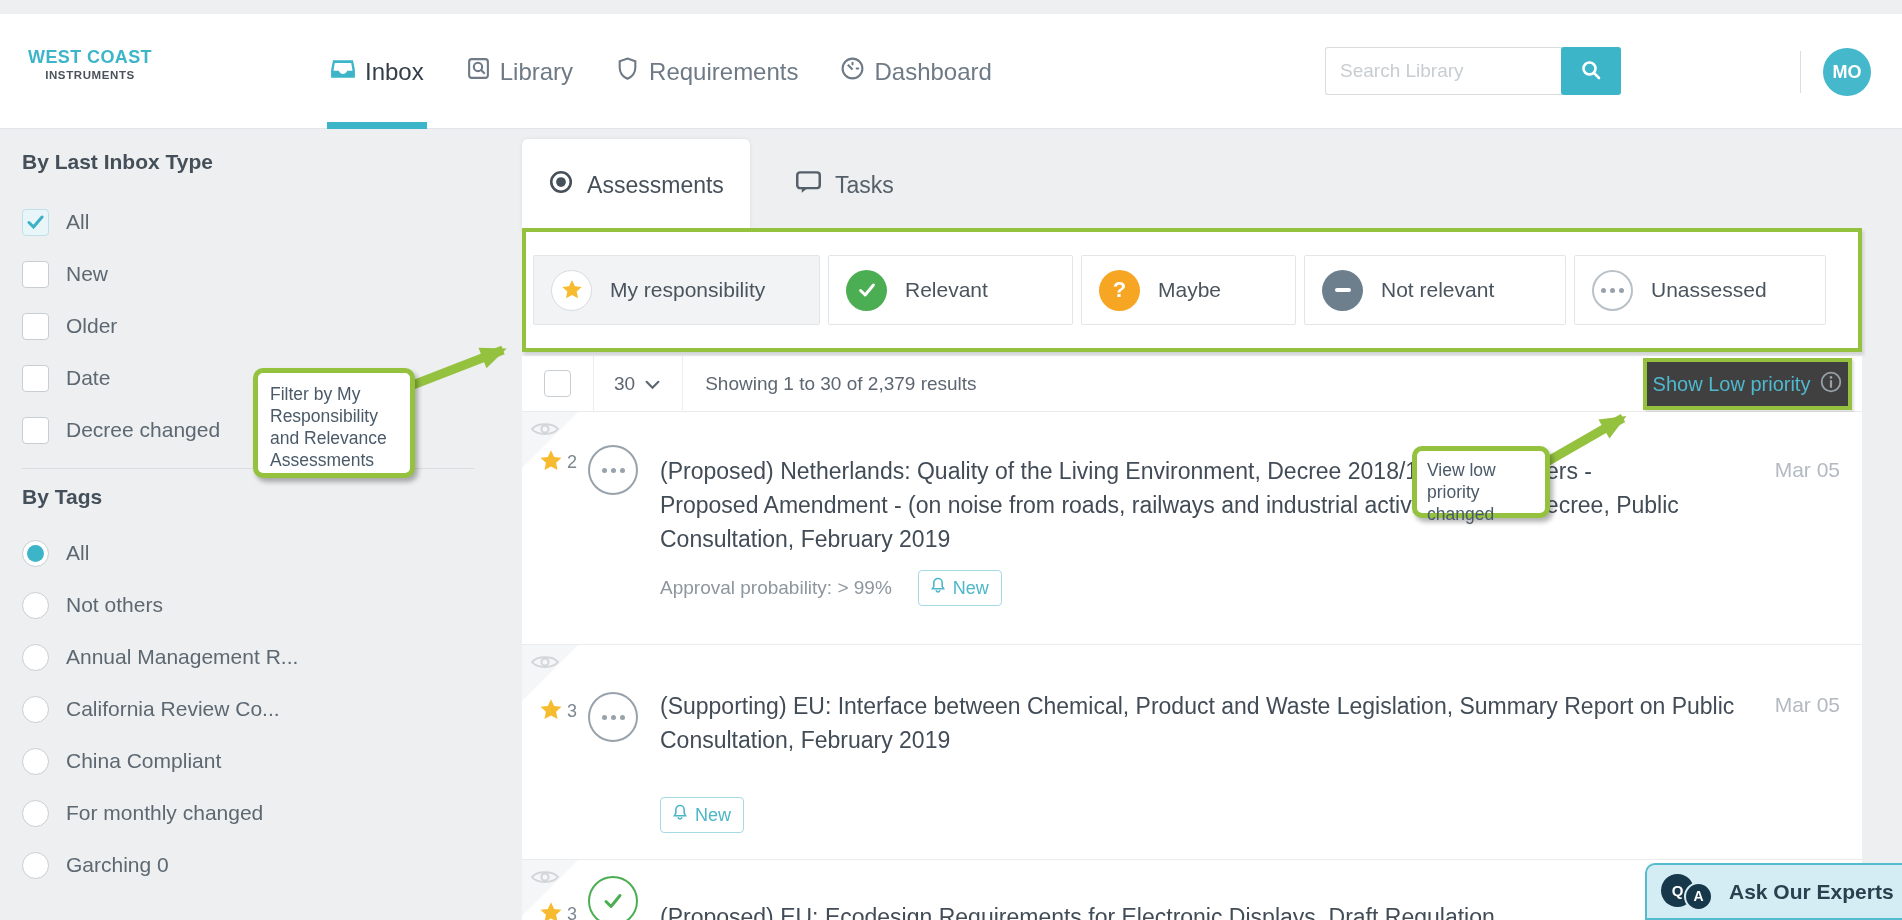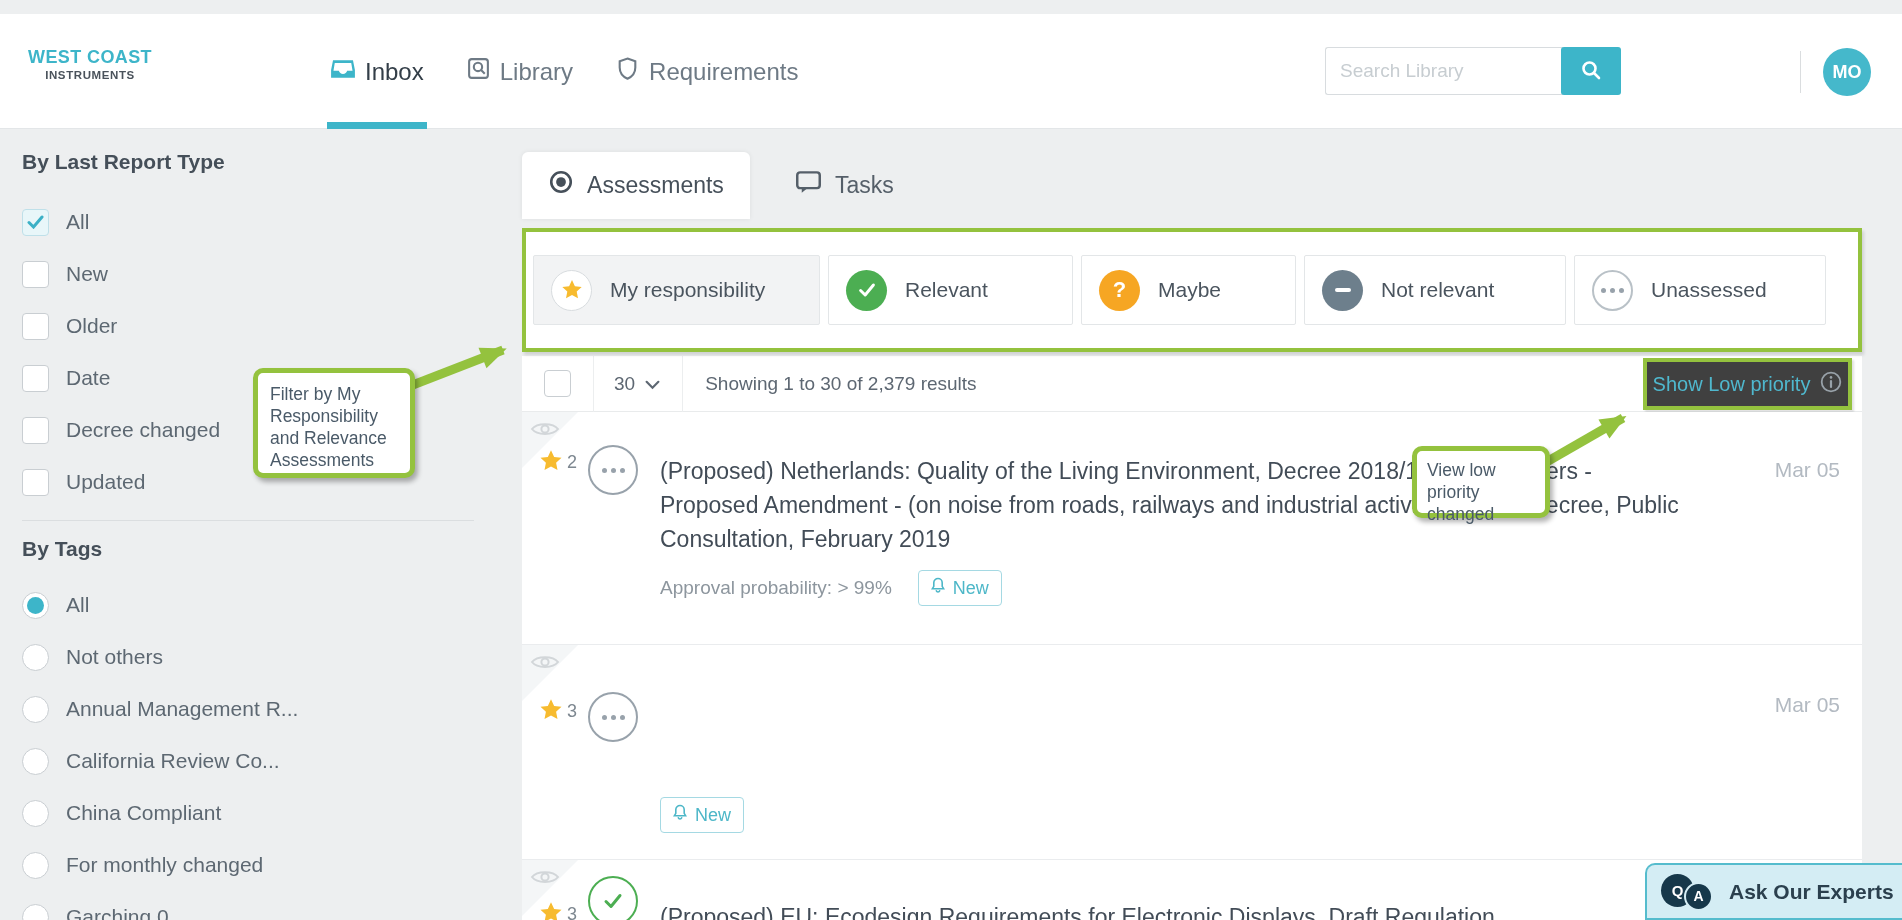--- a/index.html
+++ b/index.html
@@ -43,21 +43,21 @@
   .chk.checked { background:#e8f6f9; border-color:#bfe0e9; }
   .rad { width:27px; height:27px; border:1px solid #c9ced2; border-radius:50%; background:#fff;
     display:flex; align-items:center; justify-content:center; flex:none; }
   .rad.selected::after { content:""; width:17px; height:17px; border-radius:50%; background:#3db5c9; }
   .side-lbl { font-size:21px; color:#5d6872; }
   .side-sep { border-top:1px solid #dbdee0; margin:12px 0 16px 0; width:452px; }
   .alert-list { margin-top:14px; }
   .tag-list { margin-top:10px; }
   
   .tabs-row { position:absolute; left:522px; top:148px; height:74px; display:flex; align-items:center; z-index:2; }
-  .tab-assess { width:228px; height:67px; background:#fff; border-radius:6px 6px 0 0;
+  .tab-assess { width:228px; height:92px; background:#fff; border-radius:6px 6px 0 0;
     box-shadow:0 0 5px rgba(0,0,0,.07); display:flex; align-items:center; justify-content:center;
     gap:13px; font-size:23px; color:#46505a; cursor:pointer; }
   .tab-tasks { display:flex; align-items:center; gap:13px; font-size:23px; color:#555f69;
     margin-left:45px; cursor:pointer; }
   
   .filterbar { position:absolute; left:522px; top:228px; width:1340px; height:124px; background:#fff;
     border:4px solid #94c23e; display:flex; align-items:center; gap:8px; padding-left:7px; z-index:10;
     box-shadow:2px 3px 3px rgba(0,0,0,.12); }
   .filter-btn { height:70px; border:1px solid #e3e6e8; background:#fff; border-radius:2px;
     display:flex; align-items:center; gap:18px; padding-left:17px; cursor:pointer; flex:none; }
@@ -148,38 +148,48 @@
       <span>Library</span>
     </div>
     <div class="nav-item">
       <span>
         <svg width="25" height="25" viewBox="0 0 24 24" fill="none" stroke="#6e7a85" stroke-width="2">
             <path d="M12 2.5 L19.5 5 V11 C19.5 16.5 16 20 12 21.8 C8 20 4.5 16.5 4.5 11 V5 Z"></path>
           </svg>
       </span>
       <span>Requirements</span>
     </div>
+    <div class="nav-item">
+      <span>
+        <svg width="25" height="25" viewBox="0 0 24 24" fill="none" stroke="#6e7a85" stroke-width="2">
+            <circle cx="12" cy="12" r="9.5"></circle>
+            <path d="M12 13 L7.5 8.5"></path>
+            <path d="M12 6.5 v1.5 M17.5 12 h-1.5" stroke-linecap="round"></path>
+          </svg>
+      </span>
+      <span>Dashboard</span>
+    </div>
   </div>
   <div class="search-wrap">
     <input class="search-input" type="text" placeholder="Search Library" style="">
     <button class="search-btn">
       <span>
         <svg width="24" height="24" viewBox="0 0 24 24" fill="none" stroke="#fff" stroke-width="2.6">
             <circle cx="10.5" cy="10.5" r="6"></circle>
             <path d="M15 15 L20 20" stroke-linecap="round"></path>
           </svg>
       </span>
     </button>
   </div>
   <div class="nav-divider"></div>
   <div class="avatar">MO</div>
 </div>
 
 <div class="sidebar">
-  <div class="side-title">By Last Report Type</div>
+  <div class="side-title">By Last Inbox Type</div>
   <div class="alert-list">
     <div class="chk-row">
       <span class="chk checked">
         <svg width="17" height="14" viewBox="0 0 17 14">
             <path d="M2 7.5 L6.5 12 L15 2" stroke="#3bb0c6" stroke-width="3" fill="none" stroke-linecap="round"></path>
           </svg>
       </span>
       <span class="side-lbl">All</span>
     </div>
     <div class="chk-row">
@@ -190,24 +200,20 @@
       <span class="chk"></span>
       <span class="side-lbl">Older</span>
     </div>
     <div class="chk-row">
       <span class="chk"></span>
       <span class="side-lbl">Date</span>
     </div>
     <div class="chk-row">
       <span class="chk"></span>
       <span class="side-lbl">Decree changed</span>
-    </div>
-    <div class="chk-row">
-      <span class="chk"></span>
-      <span class="side-lbl">Updated</span>
     </div>
   </div>
   <div class="side-sep"></div>
   <div class="side-title">By Tags</div>
   <div class="tag-list">
     <div class="rad-row">
       <span class="rad selected"></span>
       <span class="side-lbl">All</span>
     </div>
     <div class="rad-row">
@@ -375,20 +381,21 @@
           </svg></span>
       <span class="star-count">3</span>
     </span>
     <span class="assess-btn" style="left:66px; top:47px">
       <span class="dots">
           <i></i>
           <i></i>
           <i></i>
         </span>
     </span>
+    <div class="row-title" style="top:44px; width:1080px">(Supporting) EU: Interface between Chemical, Product and Waste Legislation, Summary Report on Public Consultation, February 2019</div>
     <div class="meta-row" style="top:152px">
       <span class="badge-new">
         <span>
           <svg width="14" height="17" viewBox="0 0 14 17" fill="none" stroke="#4db7c8" stroke-width="1.6">
               <path d="M7 1.5 a4.2 4.2 0 0 1 4.2 4.2 v3.6 l1.4 2.4 H1.4 l1.4 -2.4 V5.7 A4.2 4.2 0 0 1 7 1.5 Z"></path>
               <path d="M5.3 13.8 a1.8 1.8 0 0 0 3.4 0" stroke-linecap="round"></path>
             </svg>
         </span>
         <span>New</span>
       </span>

